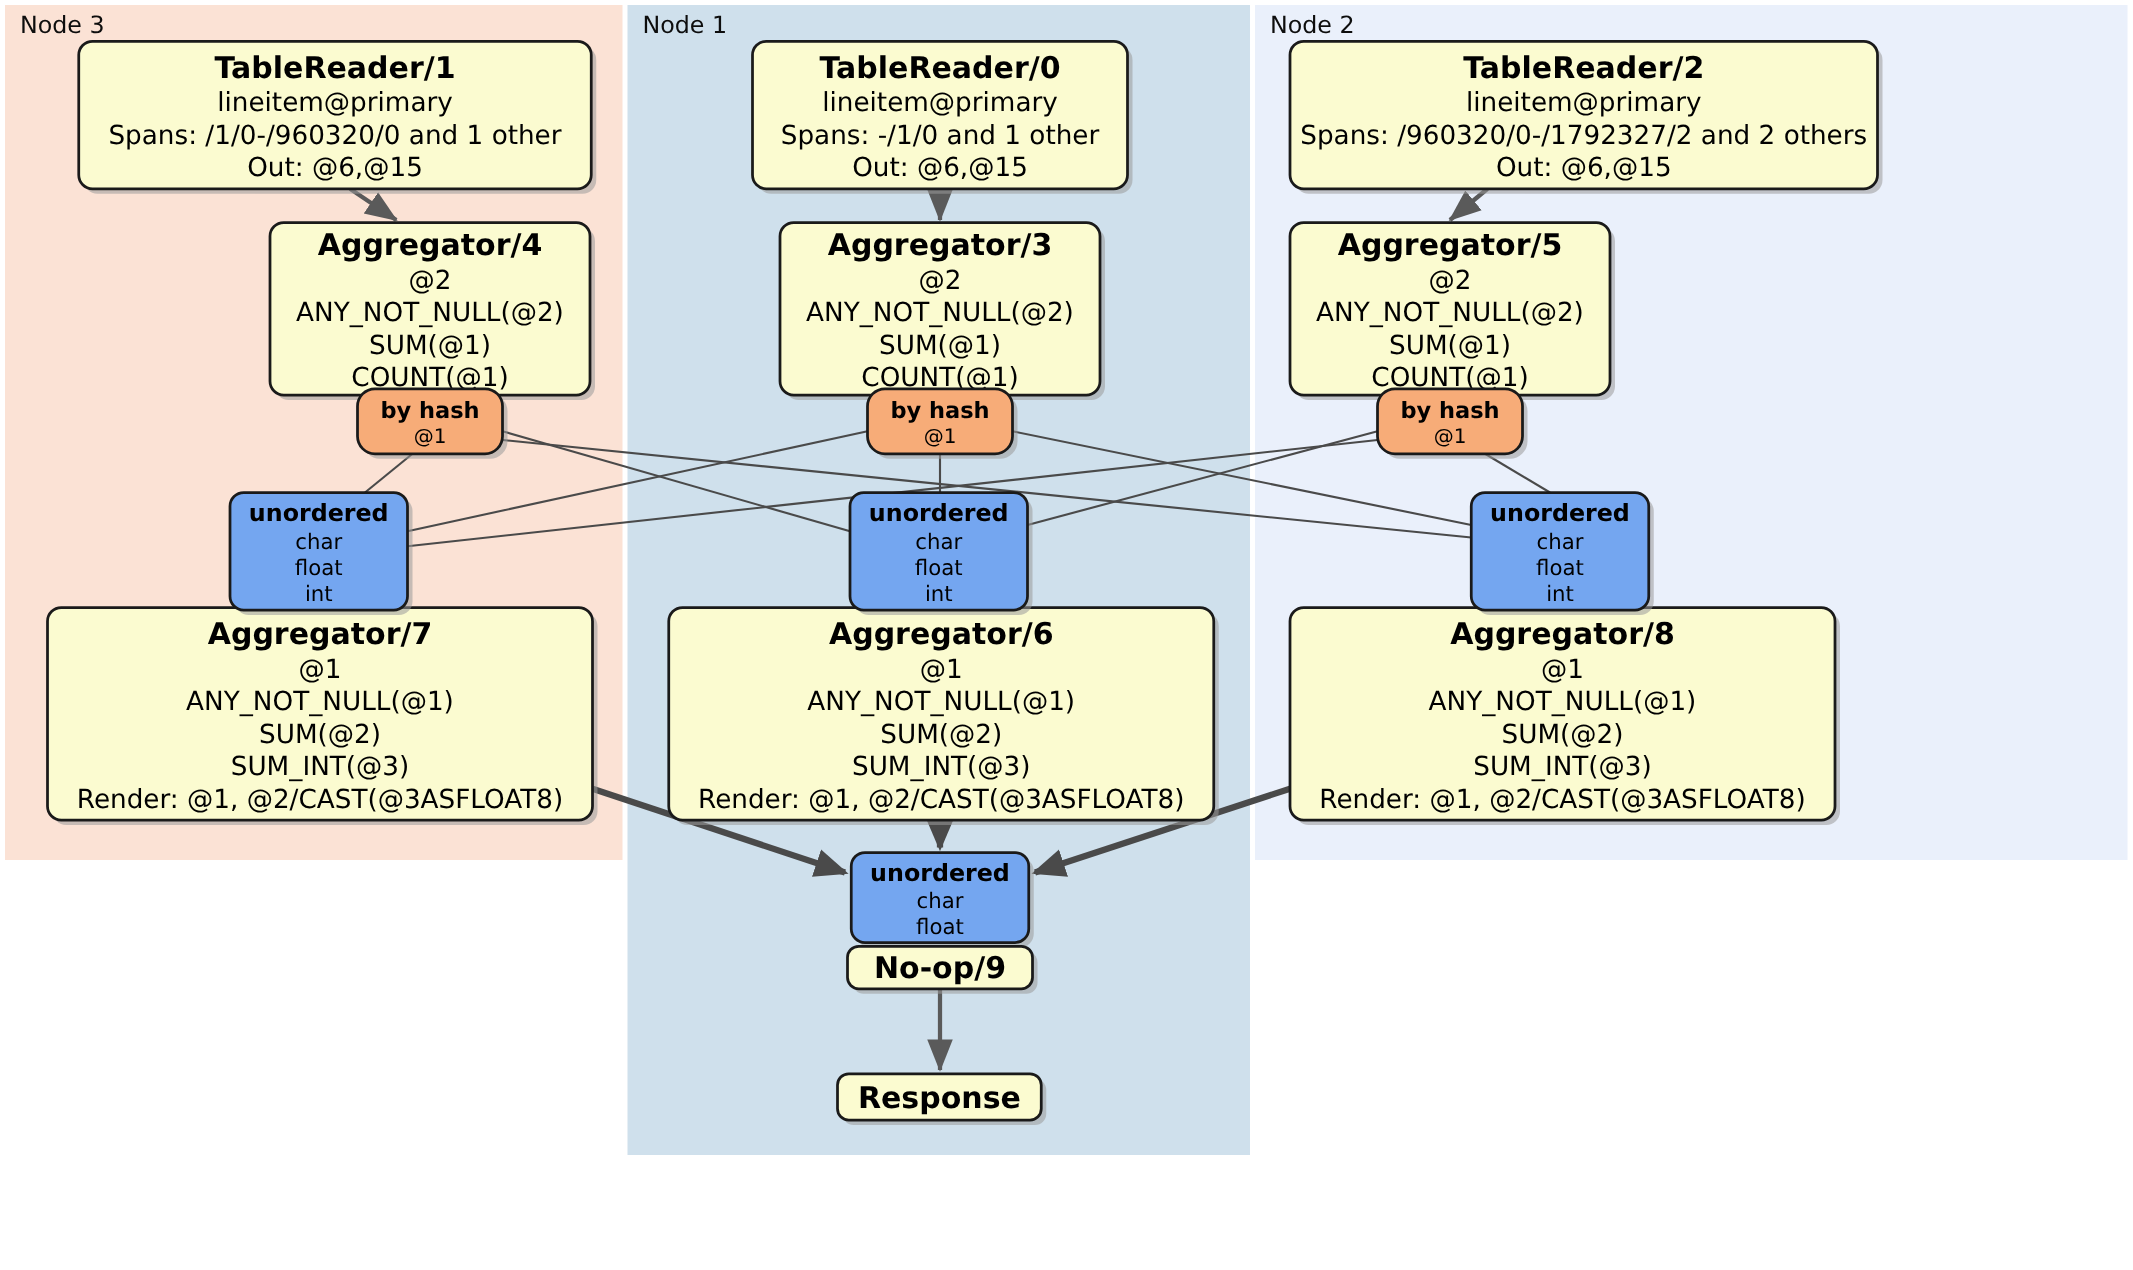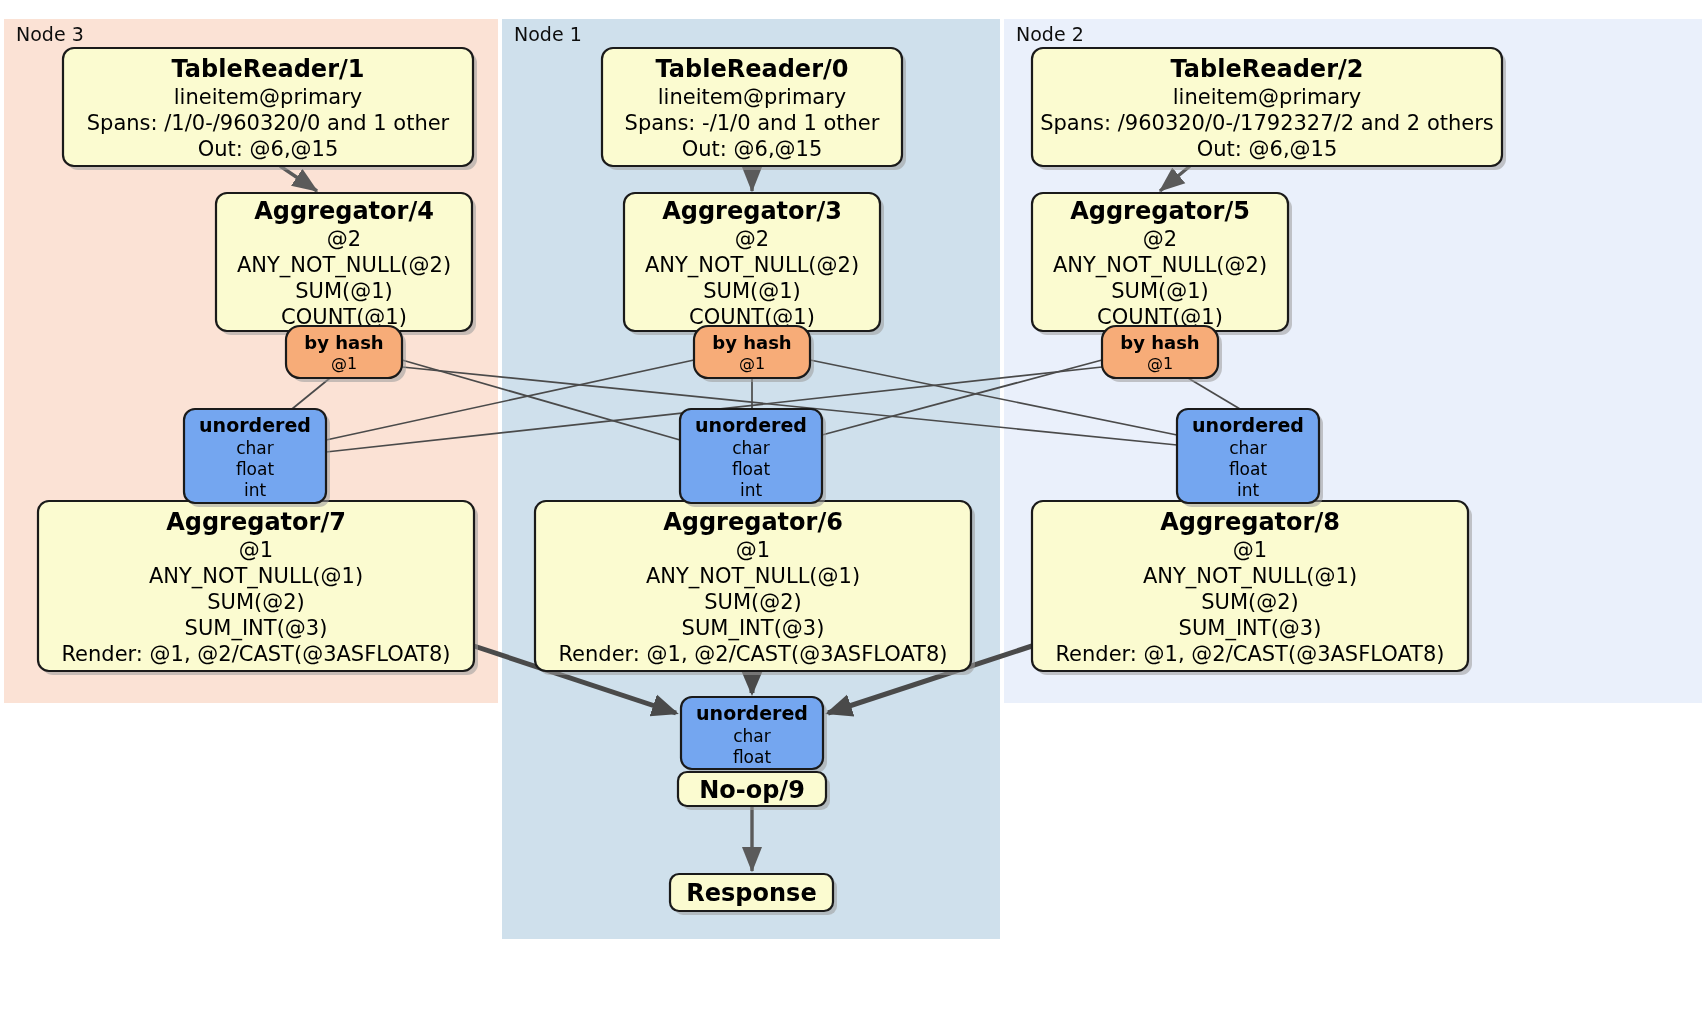--- a/index.html
+++ b/index.html
@@ -11,21 +11,21 @@
   body {
     width: 1706px;
     height: 1016px;
     position: relative;
     overflow: hidden;
     font-family: "DejaVu Sans", "Liberation Sans", sans-serif;
   }
   #diagram-root {
     position: absolute;
     left: 0;
-    top: 15px;
+    top: 0;
     width: 1706px;
     height: 928px;
   }
   svg#plan-svg {
     display: block;
     width: 1706px;
     height: 1016px;
   }
   .node-panel-label {
     font-size: 19px;

